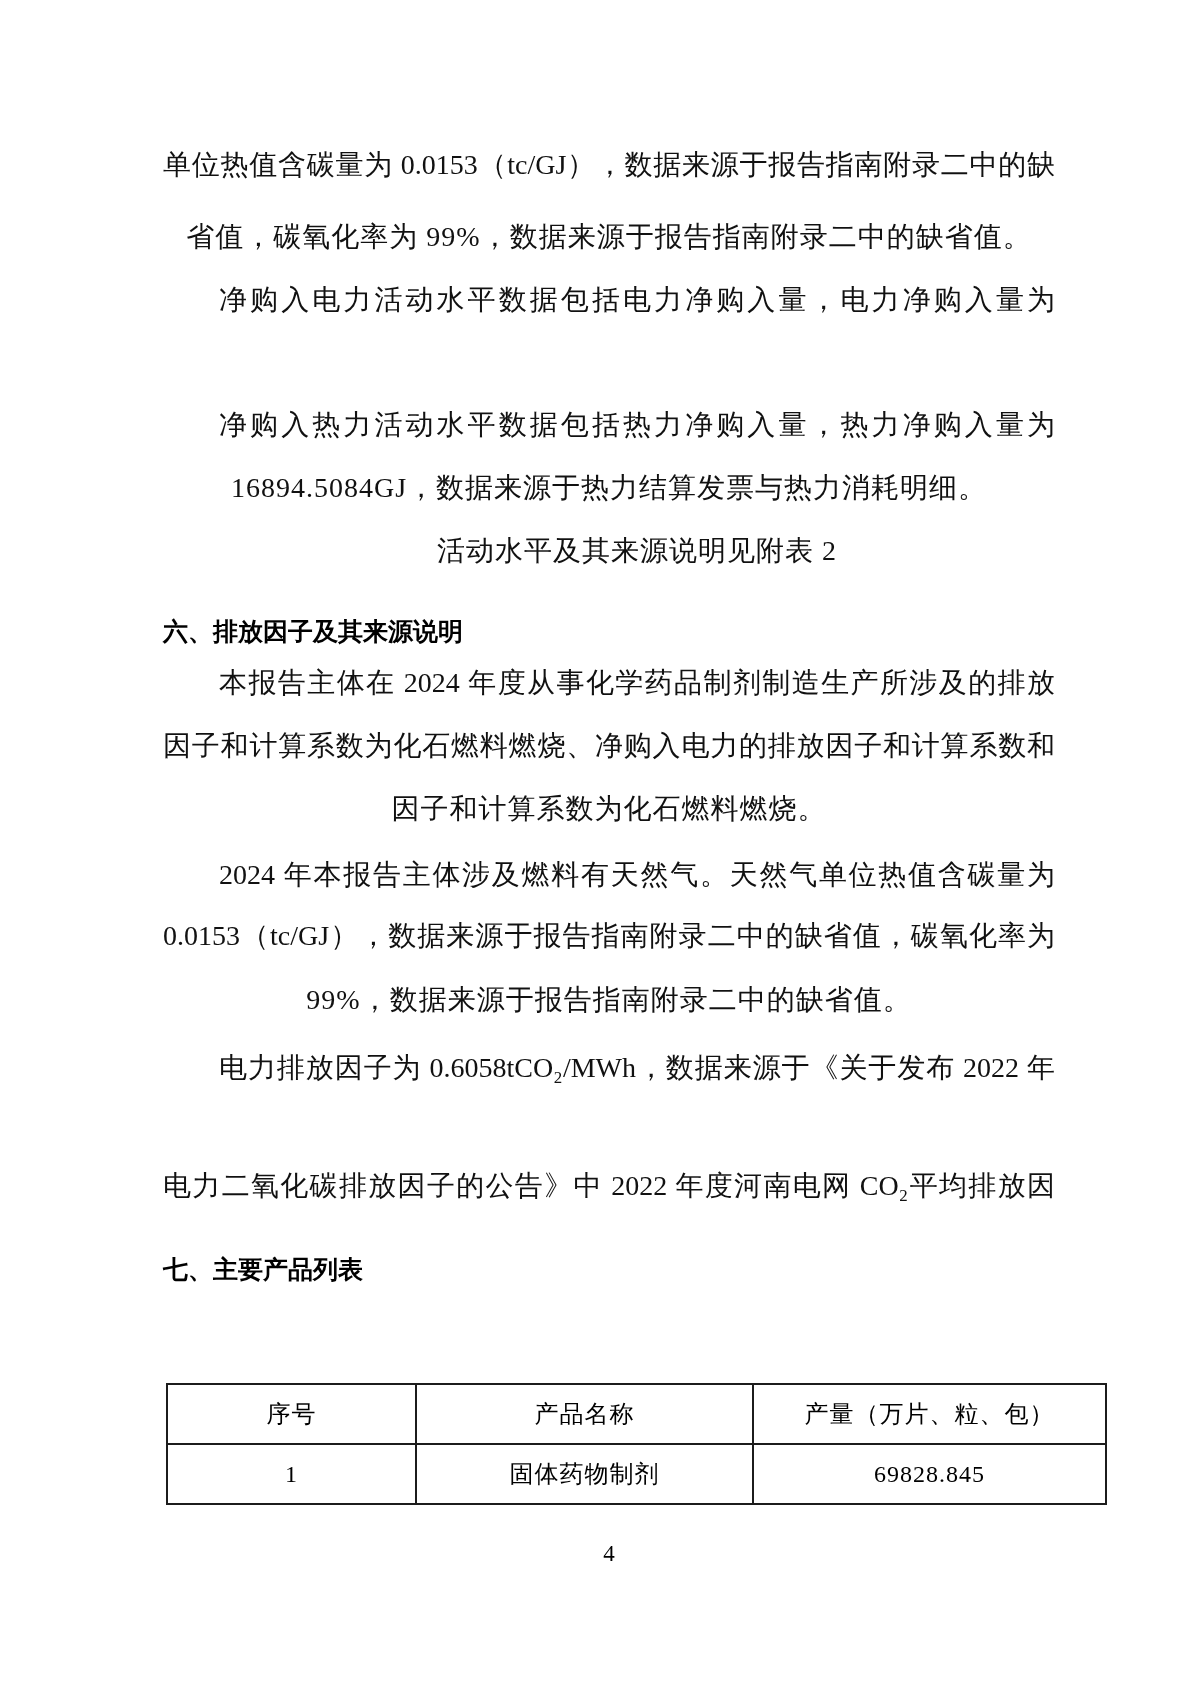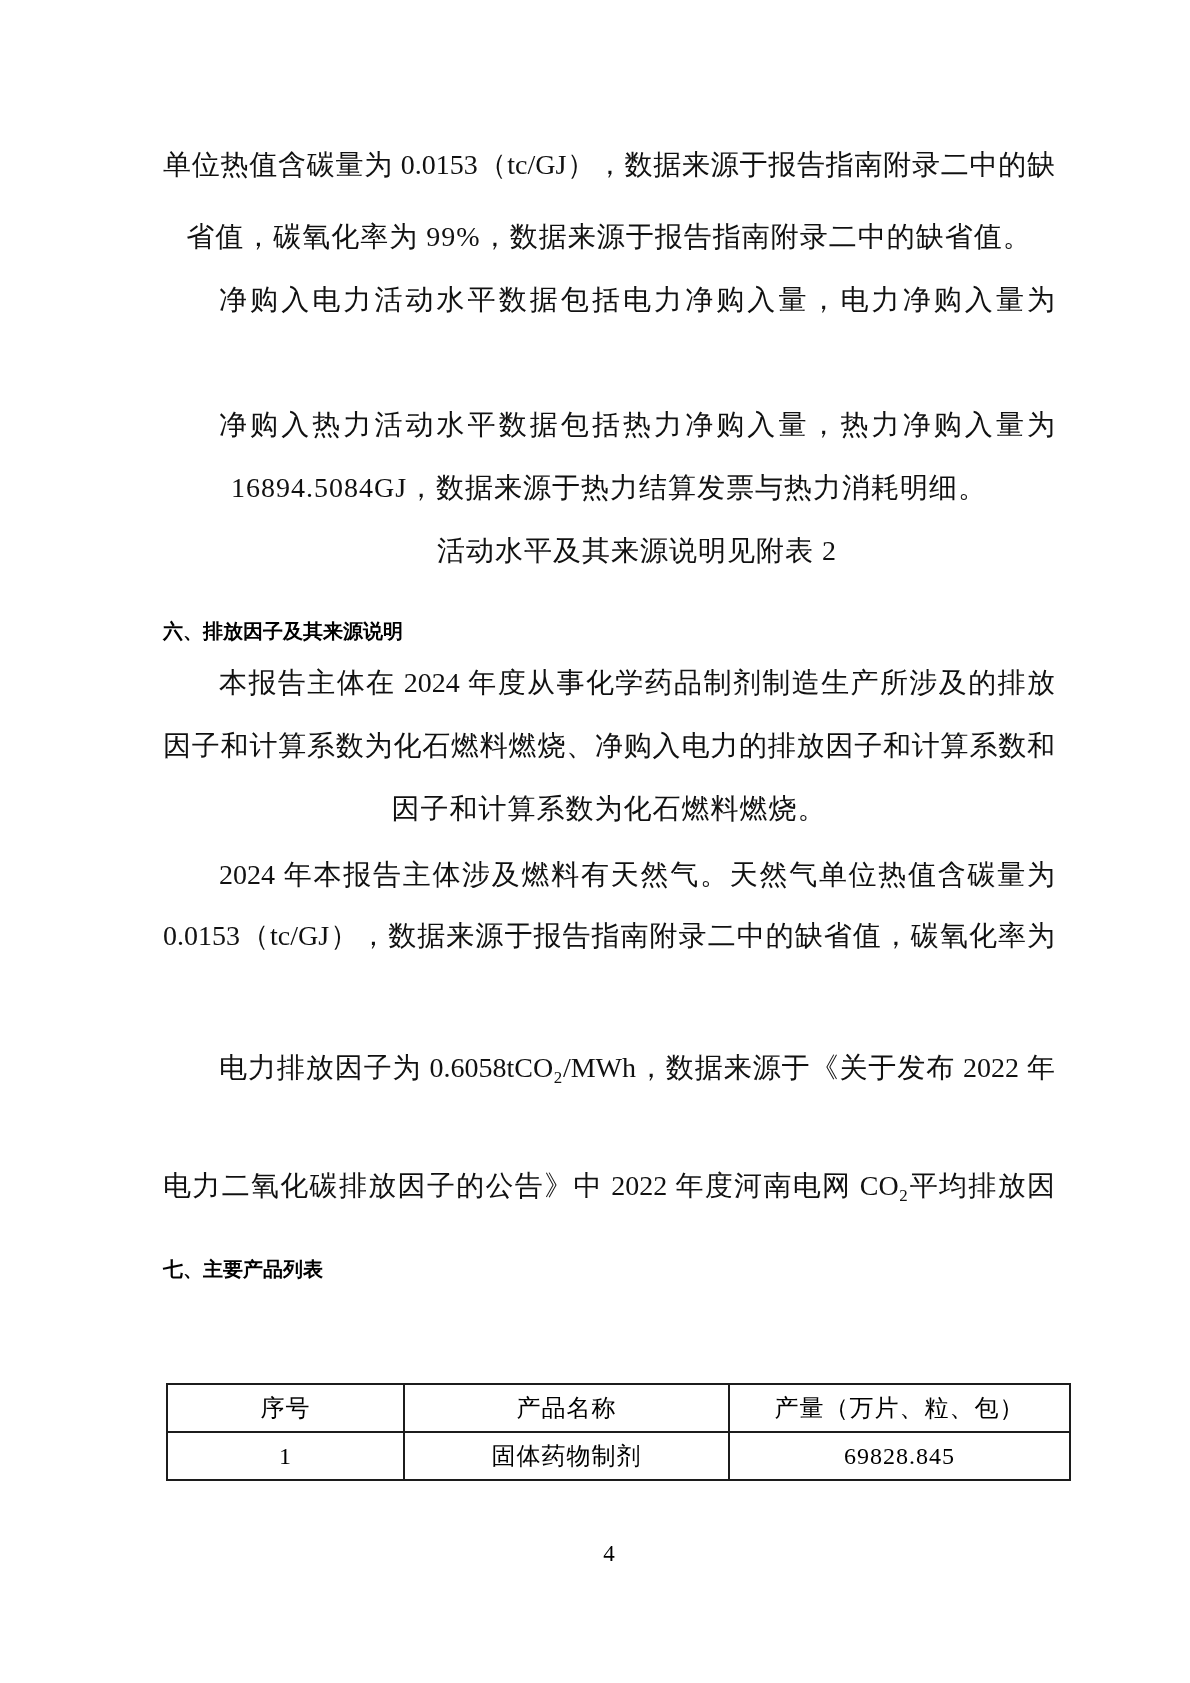--- a/index.html
+++ b/index.html
@@ -28,21 +28,21 @@
     text-align: center;
     letter-spacing: 1px;
   }
   .ind { text-indent: 56px; }   
   .heading {
     position: absolute;
     left: 163px;
     width: 892px;
     font-family: "Liberation Sans", "DejaVu Sans", sans-serif;
     font-weight: bold;
-    font-size: 20px;
+    font-size: 25px;
     line-height: 36px;
     color: #000000;
   }
   .caption {
     position: absolute;
     left: 163px;
     width: 892px;
     text-align: center;
     font-size: 28px;
     line-height: 34px;
@@ -56,21 +56,21 @@
     border-collapse: collapse;
     table-layout: fixed;
   }
   table.products td {
     border: 2px solid #1c1c1c;
     height: 46px;
     text-align: center;
     vertical-align: middle;
     font-size: 24px;
     letter-spacing: 1px;
-    padding: 0;
+    padding: 6px;
     font-family: "Liberation Serif", "DejaVu Serif", serif;
   }
   .col-index   { width: 235px; }
   .col-name    { width: 323px; }
   .col-output  { width: 339px; }
   .page-num {
     position: absolute;
     left: 163px;
     width: 892px;
     top: 1540px;
@@ -95,20 +95,21 @@
   <div class="tline end ind" style="top:534px">活动水平及其来源说明见附表 2</div>
 
   <div class="heading" style="top:613px">六、排放因子及其来源说明</div>
 
   <div class="tline fill ind" style="top:666px">本报告主体在 2024 年度从事化学药品制剂制造生产所涉及的排放</div>
   <div class="tline fill" style="top:729px">因子和计算系数为化石燃料燃烧、净购入电力的排放因子和计算系数和</div>
   <div class="tline end" style="top:792px">因子和计算系数为化石燃料燃烧。</div>
 
   <div class="tline fill ind" style="top:858px">2024 年本报告主体涉及燃料有天然气。天然气单位热值含碳量为</div>
   <div class="tline fill" style="top:919px">0.0153（tc/GJ），数据来源于报告指南附录二中的缺省值，碳氧化率为</div>
+  <div class="tline end" style="top:983px">99%，数据来源于报告指南附录二中的缺省值。</div>
 
   <div class="tline fill ind" style="top:1051px">电力排放因子为 0.6058tCO₂/MWh，数据来源于《关于发布 2022 年</div>
   <div class="tline fill" style="top:1169px">电力二氧化碳排放因子的公告》中 2022 年度河南电网 CO₂平均排放因</div>
 
   <div class="heading" style="top:1251px">七、主要产品列表</div>
 
 
   <table class="products">
     <tbody>
         <tr>

